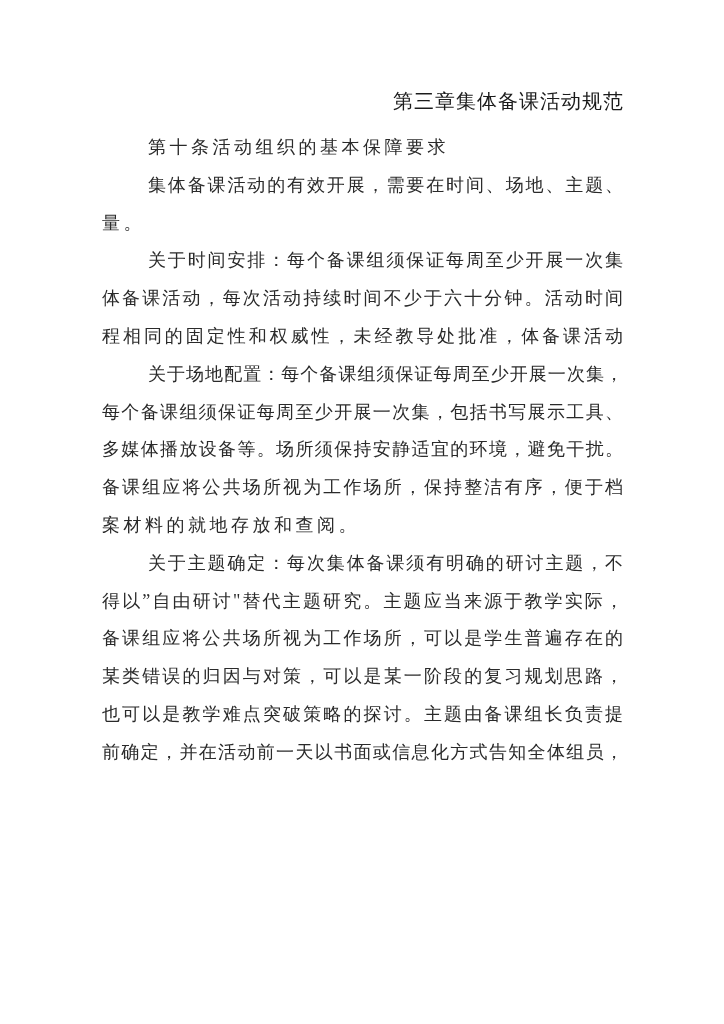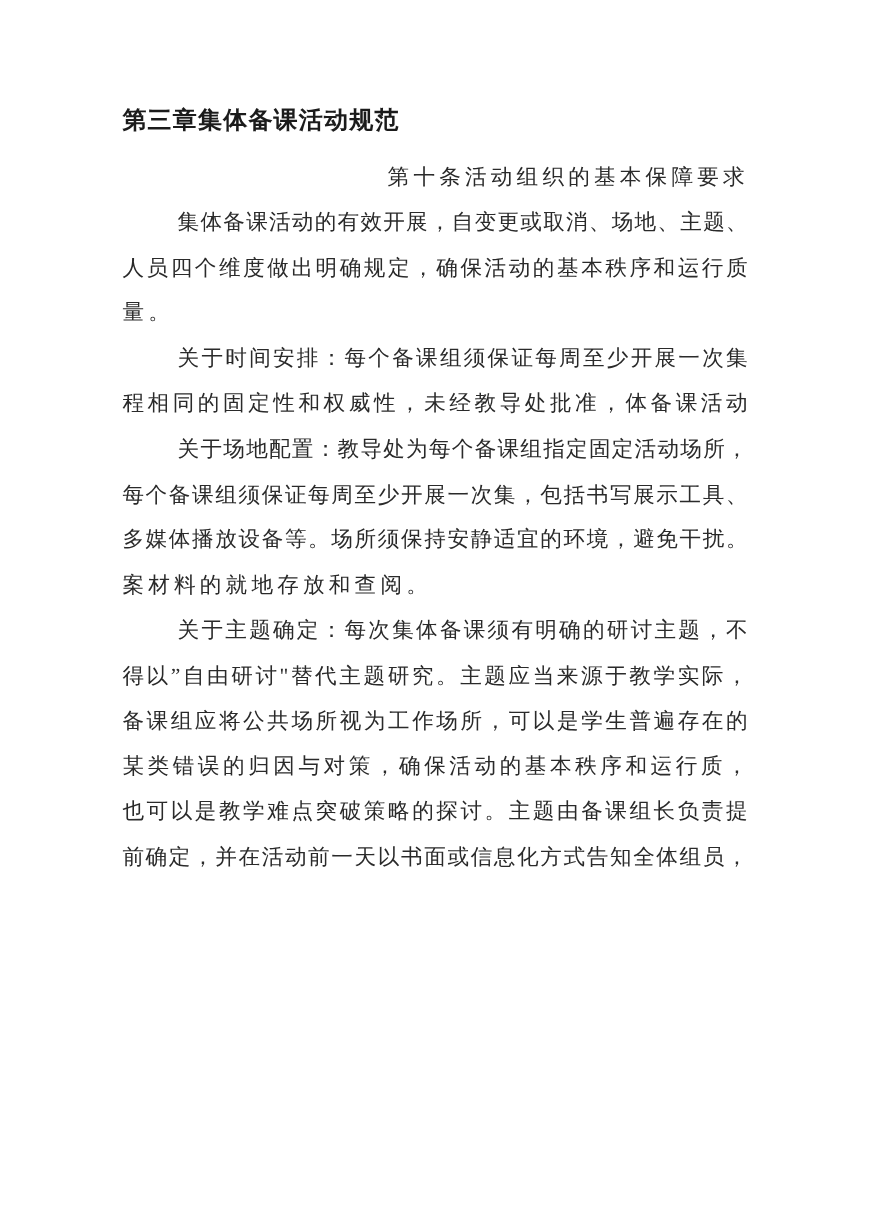--- a/index.html
+++ b/index.html
@@ -18,23 +18,23 @@
   }
   .doc {
     position: absolute;
     left: 102px;
     top: 86px;
     width: 522px;
   }
   .title {
     margin: 0 0 13px 0;
     font-size: 20px;
-    font-weight: 700;
+    font-weight: 400;
     line-height: 30px;
-    text-align: left;
+    text-align: right;
     color: #1b1b1b;
     letter-spacing: 1px;
   }
   .line {
     height: 37.8px;
     line-height: 37.8px;
     font-size: 18px;
     letter-spacing: 3.5px;
     white-space: nowrap;
     color: #2a2a2a;
@@ -44,39 +44,39 @@
     white-space: normal;
     letter-spacing: 1px;
     text-align: justify;
     text-align-last: justify;
     -moz-text-align-last: justify;
     text-justify: inter-ideograph;
   }
   
   .line.in {
     text-indent: 46px;
-    text-align: right;
   }
 </style>
 </head>
 <body>
 
 <div class="page">
   <div class="doc">
     <h1 class="title">第三章集体备课活动规范</h1>
     <div class="line in">第十条活动组织的基本保障要求</div>
-    <div class="line in j">集体备课活动的有效开展，自变更或取消、场地、主题、</div>
-    <div class="line j">人员四个维度做出明确规定，确保活动的基本秩序和运行质</div>
+    <div class="line in j">集体备课活动的有效开展，需要在时间、场地、主题、</div>
     <div class="line">量。</div>
     <div class="line in j">关于时间安排：每个备课组须保证每周至少开展一次集</div>
+    <div class="line j">体备课活动，每次活动持续时间不少于六十分钟。活动时间</div>
     <div class="line j">程相同的固定性和权威性，未经教导处批准，体备课活动</div>
-    <div class="line in j">关于场地配置：教导处为每个备课组指定固定活动场所，</div>
+    <div class="line in j">关于场地配置：每个备课组须保证每周至少开展一次集，</div>
     <div class="line j">每个备课组须保证每周至少开展一次集，包括书写展示工具、</div>
     <div class="line j">多媒体播放设备等。场所须保持安静适宜的环境，避免干扰。</div>
+    <div class="line j">备课组应将公共场所视为工作场所，保持整洁有序，便于档</div>
     <div class="line">案材料的就地存放和查阅。</div>
     <div class="line in j">关于主题确定：每次集体备课须有明确的研讨主题，不</div>
     <div class="line j">得以”自由研讨"替代主题研究。主题应当来源于教学实际，</div>
     <div class="line j">备课组应将公共场所视为工作场所，可以是学生普遍存在的</div>
-    <div class="line j">某类错误的归因与对策，确保活动的基本秩序和运行质，</div>
+    <div class="line j">某类错误的归因与对策，可以是某一阶段的复习规划思路，</div>
     <div class="line j">也可以是教学难点突破策略的探讨。主题由备课组长负责提</div>
     <div class="line j">前确定，并在活动前一天以书面或信息化方式告知全体组员，</div>
   </div>
 </div>
 
 </body></html>

